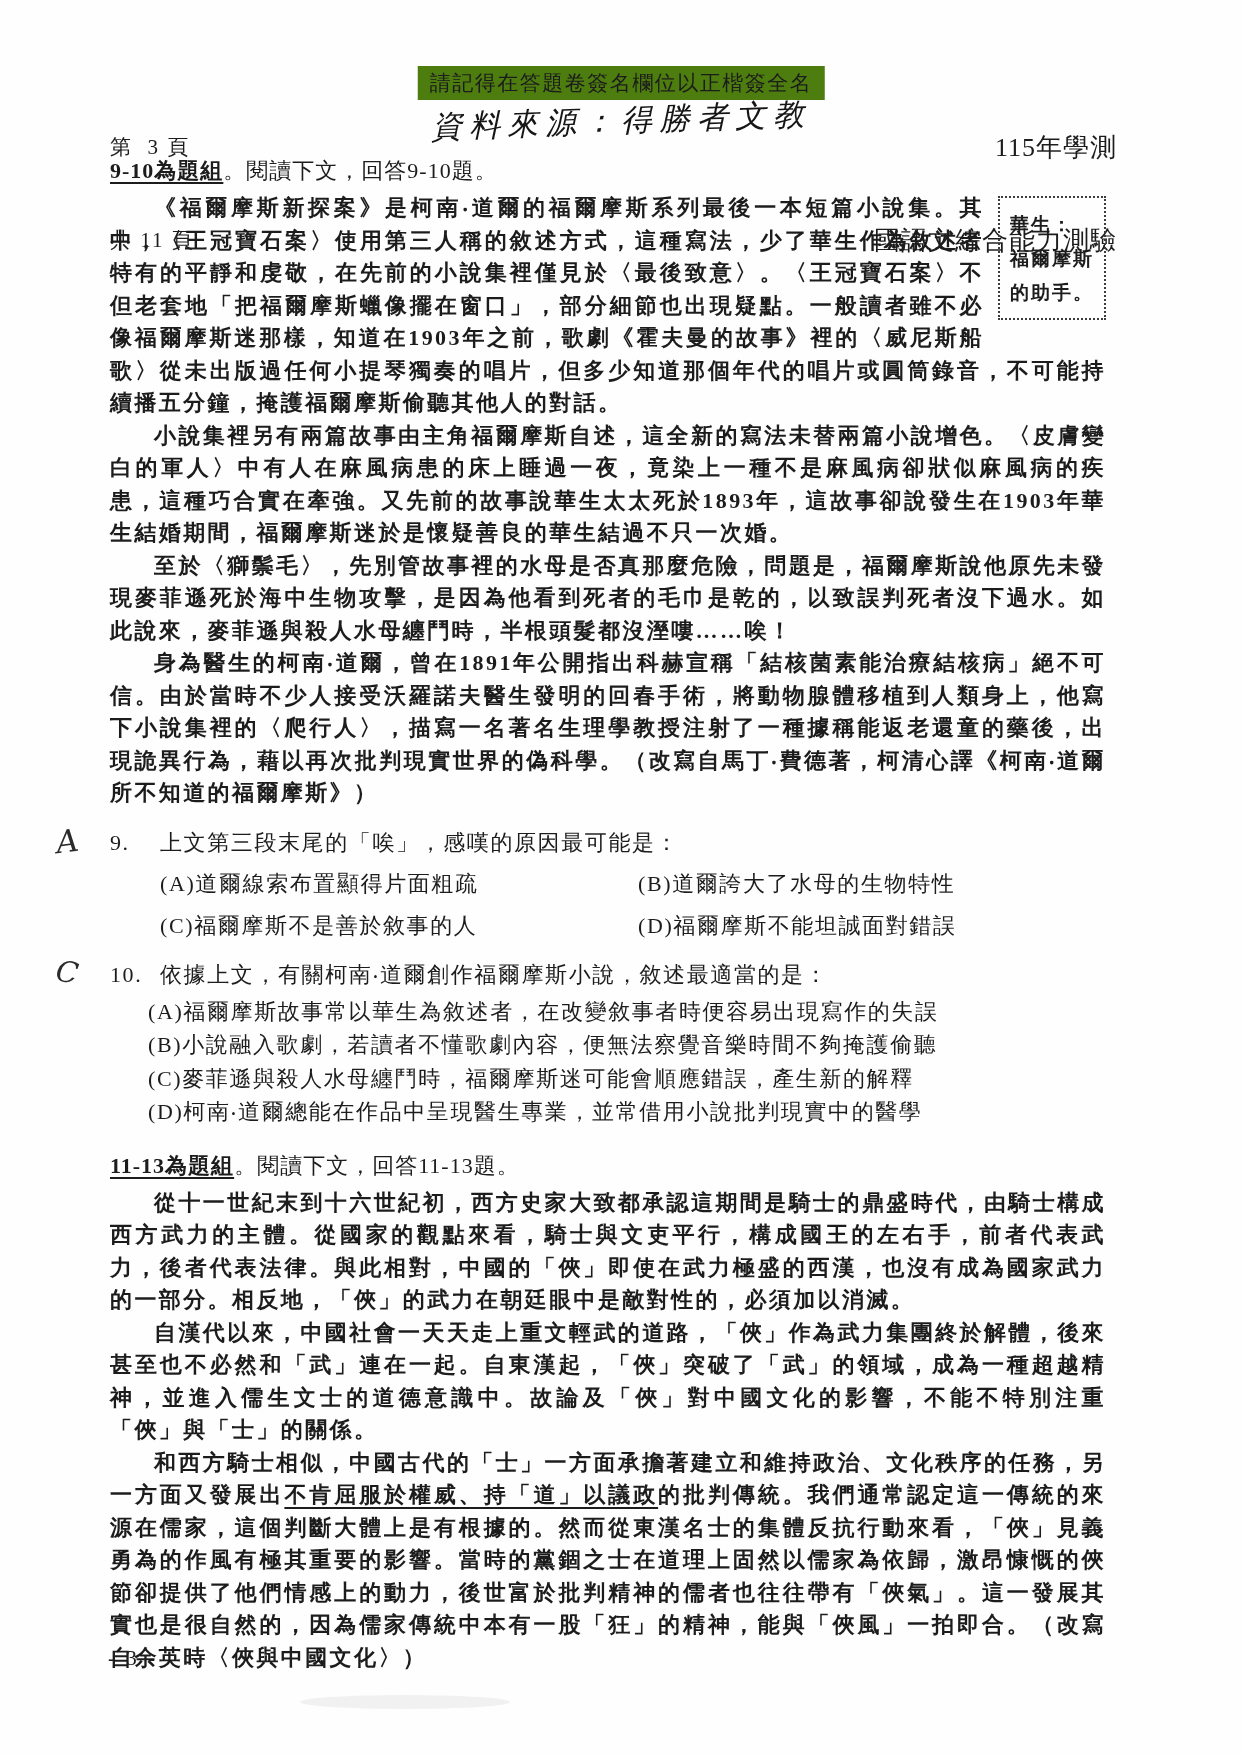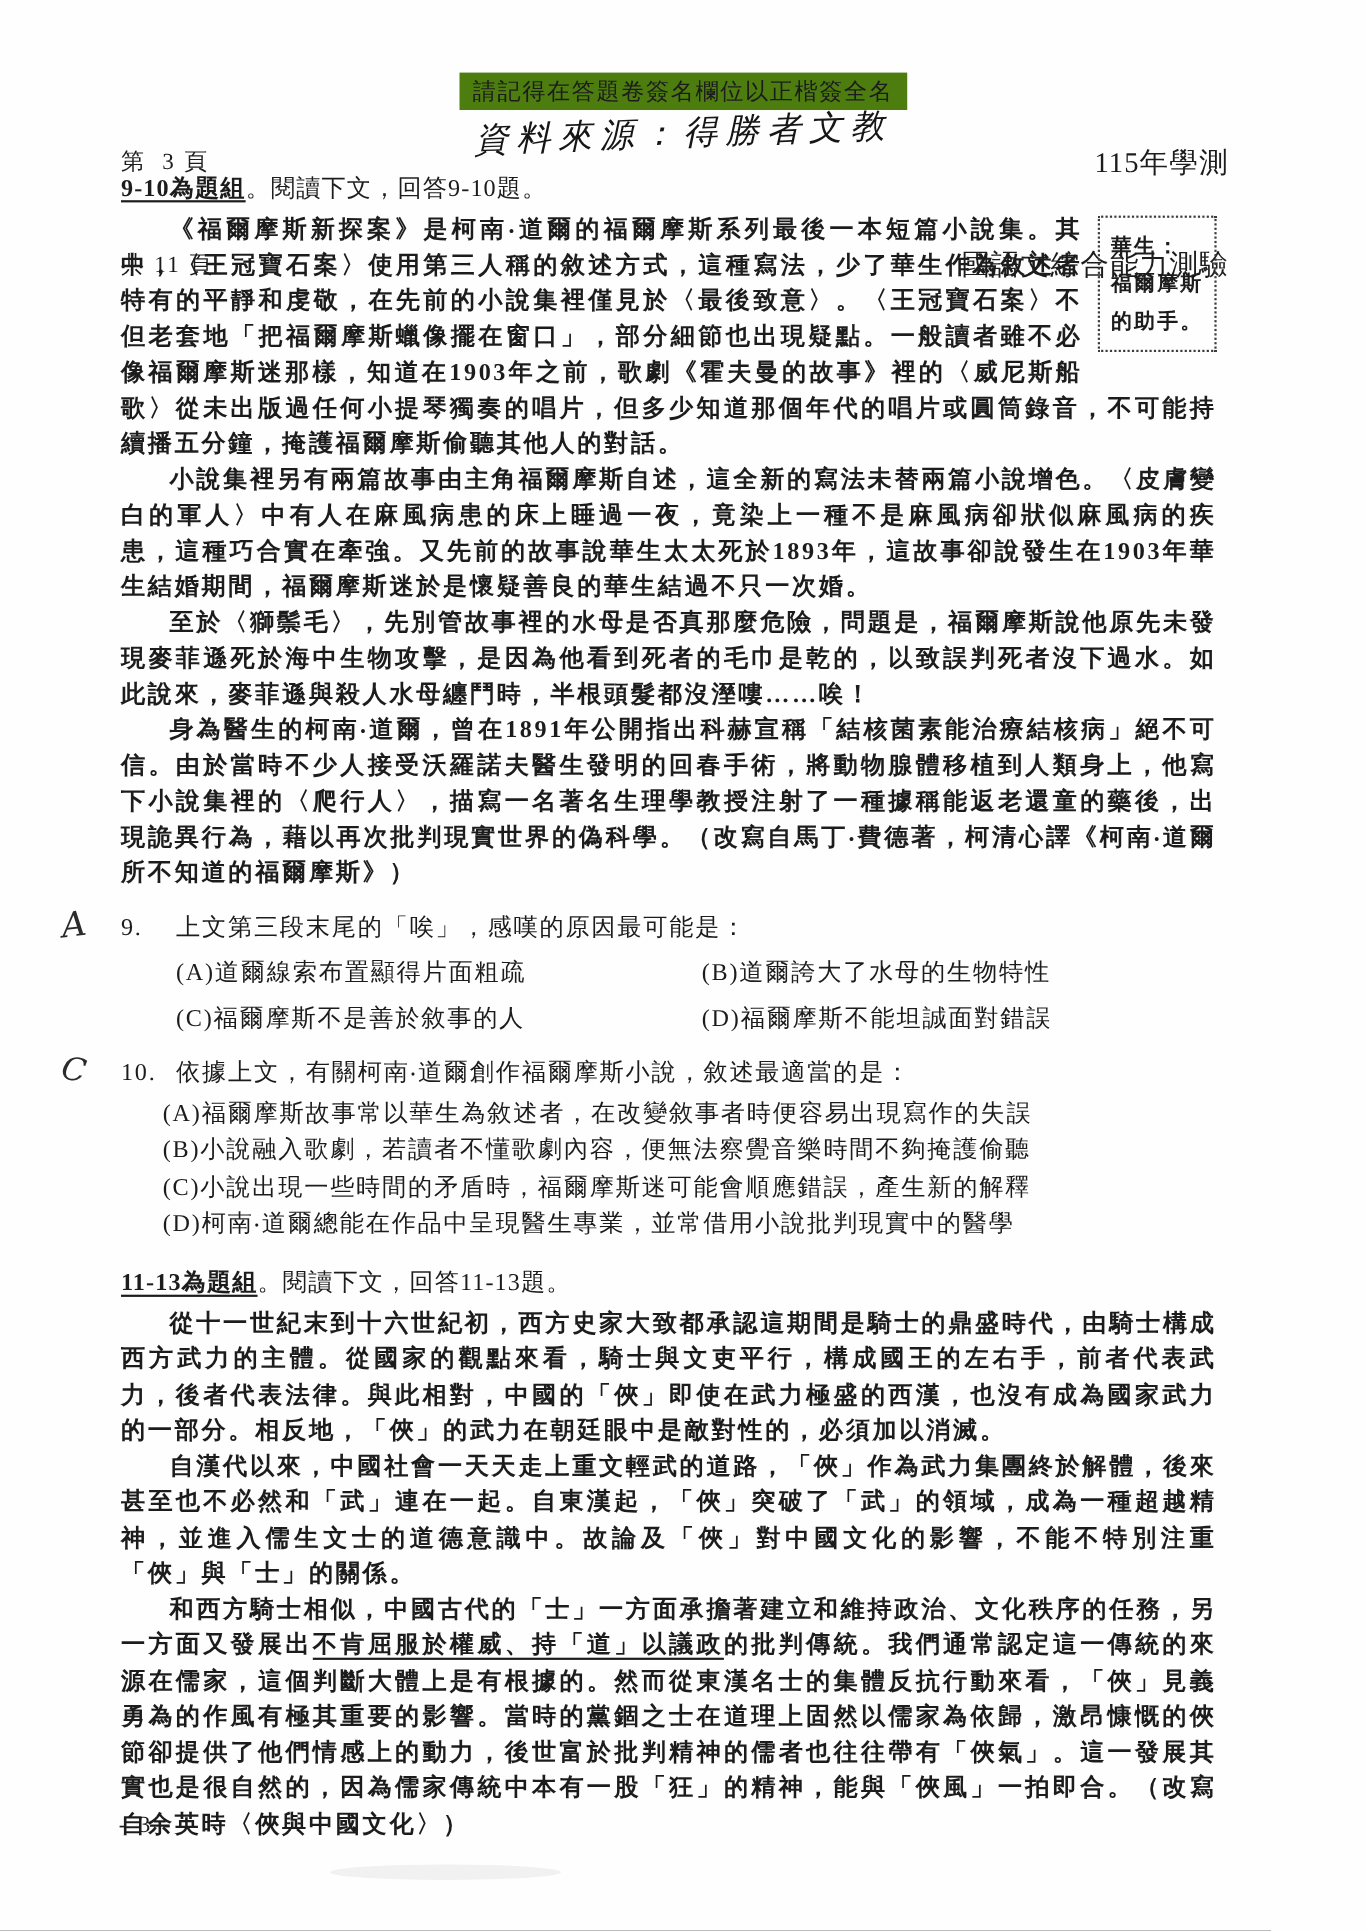--- a/index.html
+++ b/index.html
@@ -135,21 +135,21 @@
 
     <div class="question">
       <div class="answer-mark mark-c">C</div>
       <div class="q-line">
         <span class="q-num">10.</span>
         <span class="q-stem">依據上文，有關柯南‧道爾創作福爾摩斯小說，敘述最適當的是：</span>
       </div>
       <div class="q-options1">
         <div>(A)福爾摩斯故事常以華生為敘述者，在改變敘事者時便容易出現寫作的失誤</div>
         <div>(B)小說融入歌劇，若讀者不懂歌劇內容，便無法察覺音樂時間不夠掩護偷聽</div>
-        <div>(C)小說出現一些時間的矛盾時，福爾摩斯迷可能會順應錯誤，產生新的解釋</div>
+        <div>(C)麥菲遜與殺人水母纏鬥時，福爾摩斯迷可能會順應錯誤，產生新的解釋</div>
         <div>(D)柯南‧道爾總能在作品中呈現醫生專業，並常借用小說批判現實中的醫學</div>
       </div>
     </div>
 
     <div class="grp-heading grp2">
       <span class="u">11-13為題組</span><span>。閱讀下文，回答11-13題。</span>
     </div>
 
     <div class="passage">
       <p>從十一世紀末到十六世紀初，西方史家大致都承認這期間是騎士的鼎盛時代，由騎士構成西方武力的主體。從國家的觀點來看，騎士與文吏平行，構成國王的左右手，前者代表武力，後者代表法律。與此相對，中國的「俠」即使在武力極盛的西漢，也沒有成為國家武力的一部分。相反地，「俠」的武力在朝廷眼中是敵對性的，必須加以消滅。</p>

